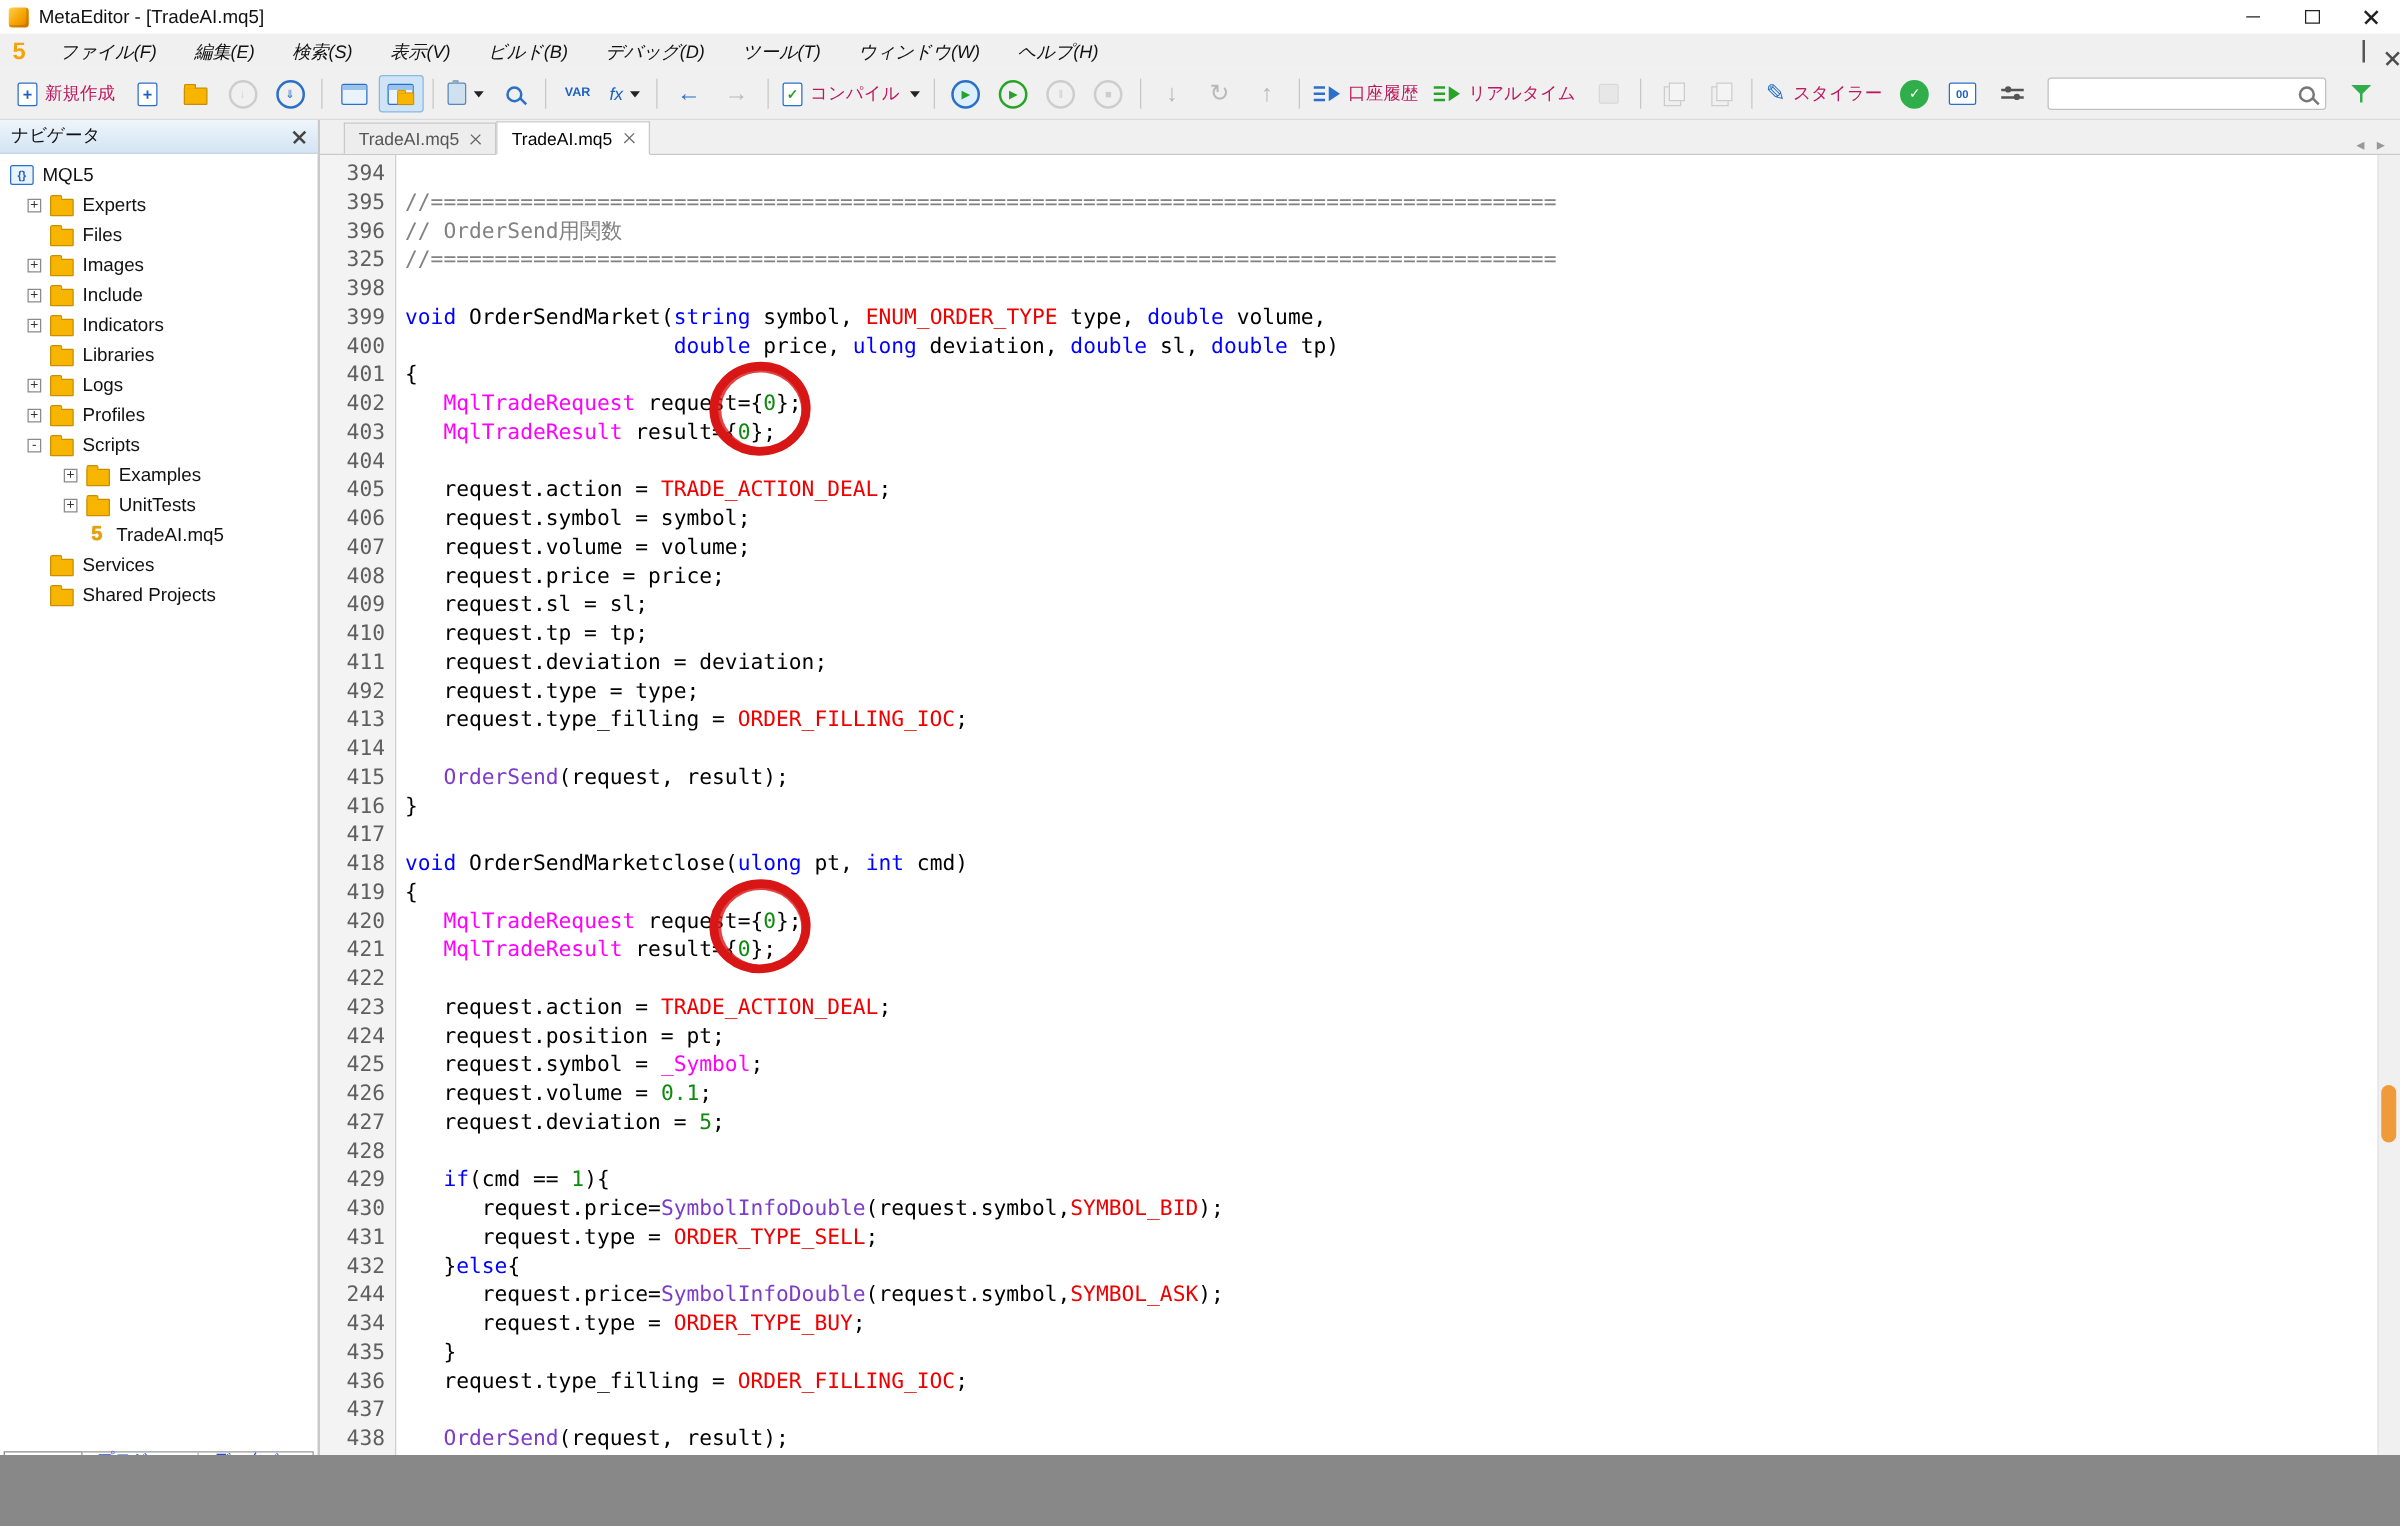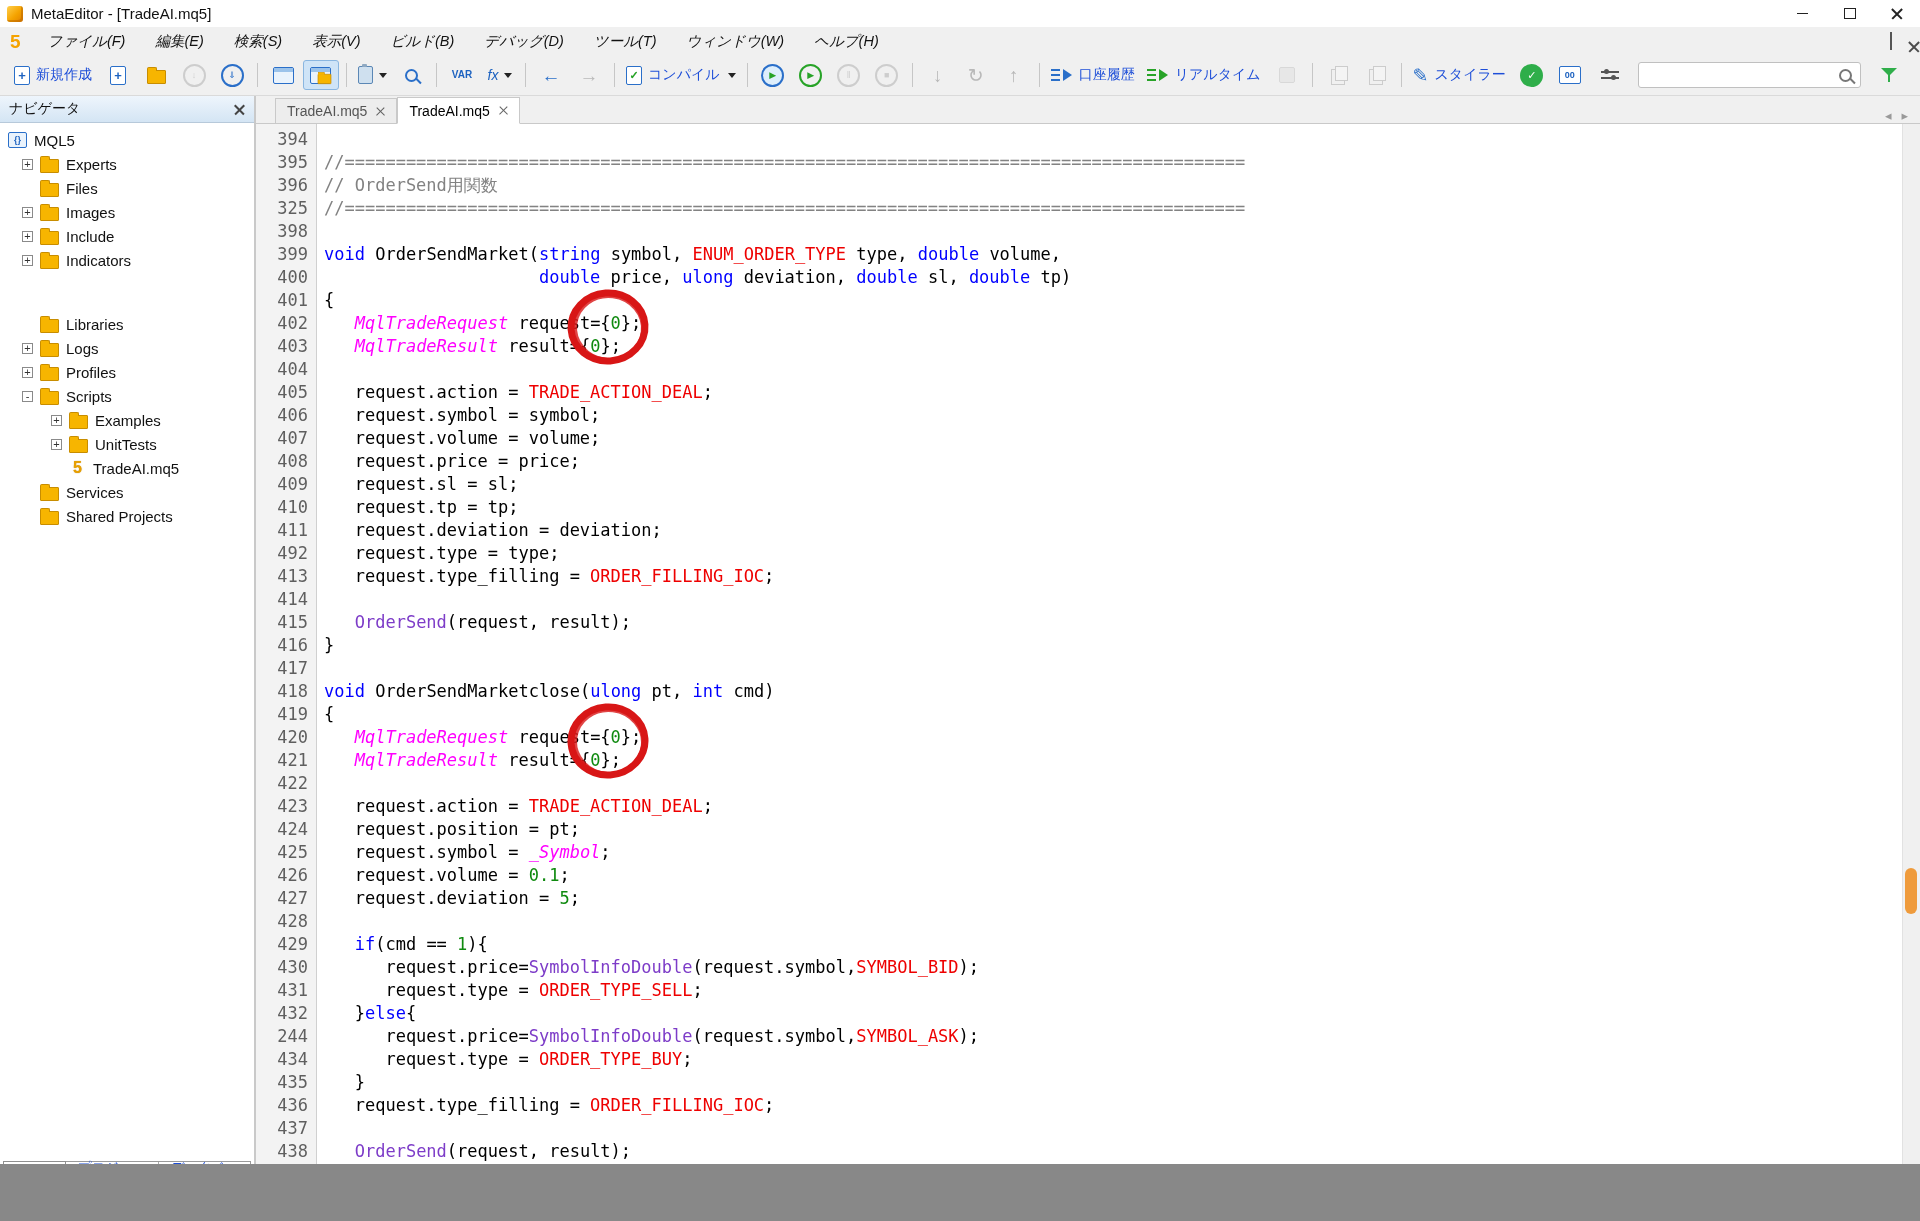--- a/index.html
+++ b/index.html
@@ -24,21 +24,21 @@
   .mdi-controls .gl-min,.mdi-controls .gl-max{opacity:.75;}
   .mdi-controls .gl-x{transform:scale(.85);opacity:.8;}
   
   .toolbar{height:40px;background:#f0f0f0;border-bottom:1px solid #dadada;display:flex;align-items:center;padding:0 6px;}
   .tb-group{display:flex;align-items:center;gap:2px;padding:0 4px;}
   .tb-sep{width:1px;height:24px;background:#c6c6c6;margin:0 3px;}
   .tb-btn{height:28px;min-width:28px;display:flex;align-items:center;justify-content:center;gap:4px;
           border-radius:3px;padding:0 3px;border:1px solid transparent;}
   .tb-btn.active{background:#cfe4f7;border-color:#8ab6e0;}
   .tb-btn.disabled{opacity:.4;filter:grayscale(1);}
-  .tb-label{font-size:14px;color:#1d4ed8;padding:0 2px;white-space:nowrap;text-align:center;}
+  .tb-label{font-size:14px;color:#be185d;padding:0 2px;white-space:nowrap;text-align:center;}
   .dd{width:0;height:0;border-left:4px solid transparent;border-right:4px solid transparent;border-top:5px solid #222;margin-left:2px;}
   .tb-right{margin-left:auto;display:flex;align-items:center;gap:10px;padding-right:8px;}
   
   .ic{position:relative;display:inline-block;}
   .folder{width:17px;height:12px;background:#f7b500;border:1px solid #c88d00;border-radius:1px;margin-top:4px;}
   .folder::before{content:"";position:absolute;top:-4px;left:-1px;width:8px;height:3px;background:#f7b500;
                   border:1px solid #c88d00;border-bottom:none;border-radius:2px 2px 0 0;}
   .page{width:14px;height:17px;background:#fff;border:1px solid #2a6fc9;border-radius:2px;}
   .page i{position:absolute;left:0;right:0;top:0;bottom:0;display:flex;align-items:center;justify-content:center;
           font-style:normal;color:#1d62c0;font-weight:bold;font-size:13px;}
@@ -116,21 +116,21 @@
   .tab .x{position:relative;width:9px;height:9px;opacity:.75;}
   .tab .x::before,.tab .x::after{content:"";position:absolute;left:-1px;top:4px;width:11px;height:1.4px;background:#333;}
   .tab .x::before{transform:rotate(45deg);} .tab .x::after{transform:rotate(-45deg);}
   .tab-arrows{margin-left:auto;display:flex;gap:10px;align-items:center;padding:0 12px;color:#999;font-size:13px;}
   .code-wrap{flex:1;display:flex;position:relative;overflow:hidden;}
   .gutter{width:52px;flex:none;background:#f3f3f3;border-right:1px solid #d0d0d0;text-align:right;
           padding:4px 8px 0 0;color:#5f5f5f;font:17px/23px "DejaVu Sans Mono",monospace;box-sizing:content-box;}
   .gutter div{height:23px;}
   .code{flex:1;padding:4px 0 0 7px;font:17px/23px "DejaVu Sans Mono",monospace;white-space:pre;overflow:hidden;}
   .cl{height:23px;}
-  .tk-k{color:var(--c-k);} .tk-e{color:var(--c-e);} .tk-t{color:var(--c-t);font-style:italic;}
+  .tk-k{color:var(--c-k);} .tk-e{color:var(--c-e);} .tk-t{color:var(--c-t);}
   .tk-f{color:var(--c-f);} .tk-n{color:var(--c-n);} .tk-c{color:var(--c-c);}
   .tk-i,.tk-p{color:var(--c-p);}
   .vscroll{width:17px;flex:none;background:#f0f0f0;border-left:1px solid #e2e2e2;position:relative;}
   .vthumb{position:absolute;left:2px;width:12px;border-radius:6px;background:var(--thumb);}
   .annot-svg{position:absolute;left:0;top:0;width:100%;height:100%;pointer-events:none;}
   .hscroll{height:17px;flex:none;background:#f2f2f2;border-top:1px solid #ddd;display:flex;align-items:center;}
   .hs-arrow{width:17px;height:100%;display:flex;align-items:center;justify-content:center;color:#555;font-size:11px;}
   .hs-thumb{flex:1;height:13px;margin:0 2px;background:#e6e6e6;border-radius:2px;}
   
   .statusbar{height:25px;background:#f0f0f0;border-top:1px solid #d4d4d4;display:flex;align-items:center;font-size:14px;}
@@ -376,21 +376,21 @@
           <div class="tree-row" style="padding-left: 22px;">
             <span class="expander">+</span>
             <span class="ic folder"></span>
             <span>Include</span>
           </div>
           <div class="tree-row" style="padding-left: 22px;">
             <span class="expander">+</span>
             <span class="ic folder"></span>
             <span>Indicators</span>
           </div>
-          <div class="tree-row" style="padding-left: 22px; margin-top: 40px;">
+          <div class="tree-row" style="padding-left: 22px;">
             <span class="expander none"></span>
             <span class="ic folder"></span>
             <span>Libraries</span>
           </div>
           <div class="tree-row" style="padding-left: 22px;">
             <span class="expander">+</span>
             <span class="ic folder"></span>
             <span>Logs</span>
           </div>
           <div class="tree-row" style="padding-left: 22px;">

